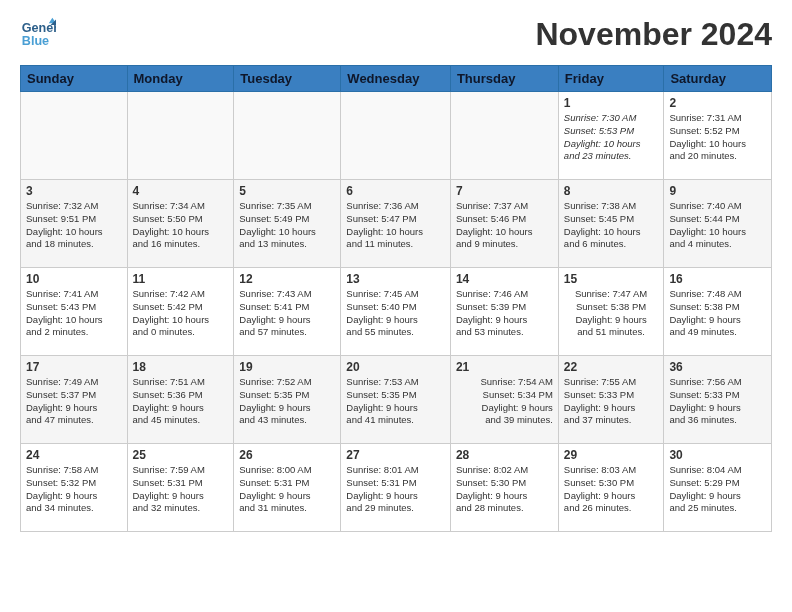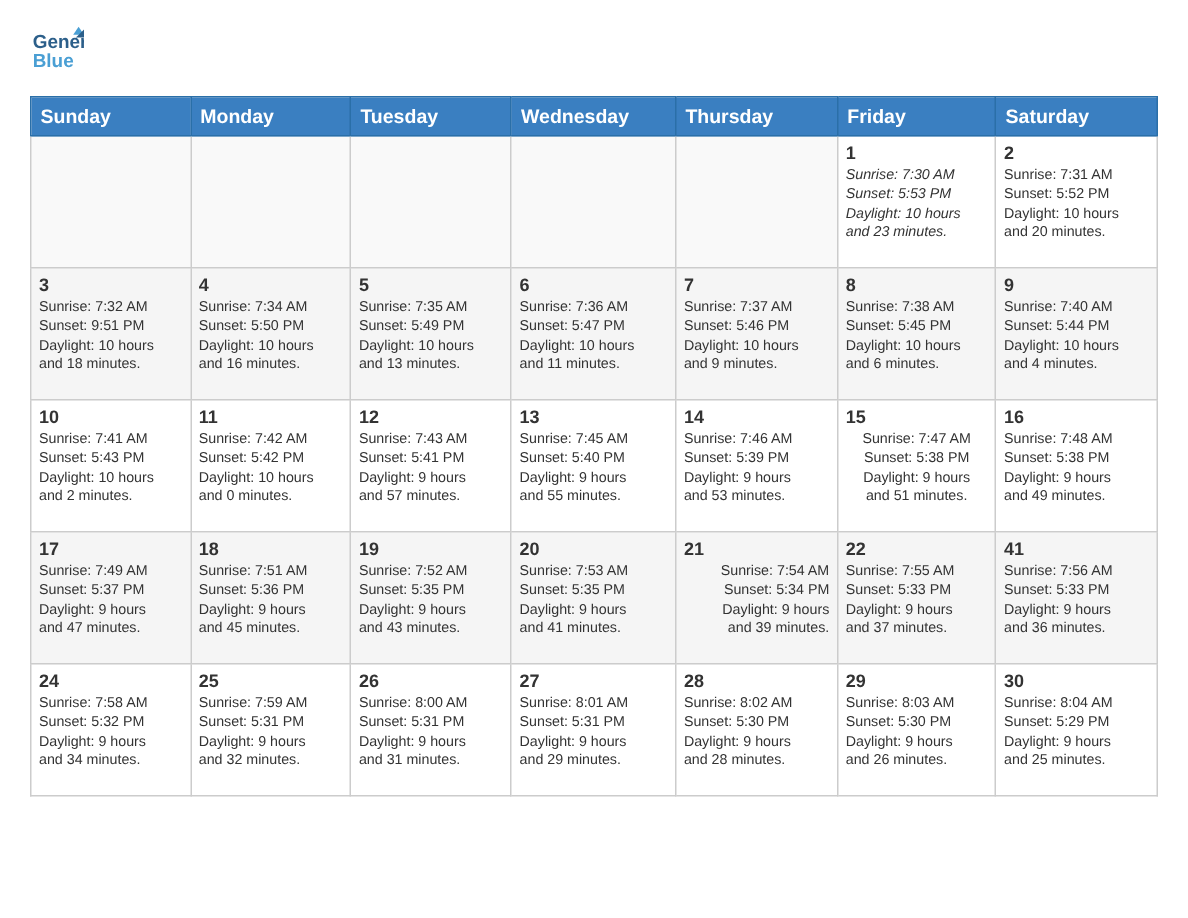--- a/index.html
+++ b/index.html
@@ -40,21 +40,21 @@
     .location {
       font-size: 16px;
       color: #555;
     }
     .calendar {
       width: 100%;
       border-collapse: collapse;
     }
     .calendar th {
       background-color: #3a7fc1;
-      color: #ffffff;
+      color: #0f172a;
       text-align: left;
       padding: 5px 6px;
       font-size: 13px;
       border: 1px solid #2a6fa8;
     }
     .calendar td {
       vertical-align: top;
       border: 1px solid #ccc;
       padding: 4px 5px;
       width: 113px;
@@ -88,20 +88,21 @@
   <div class="header">
     <div class="logo">
       <svg class="logo-icon" viewBox="0 0 40 40">
         <text x="2" y="18" font-size="14" font-weight="bold" fill="#2c5f8a">General</text>
         <text x="2" y="32" font-size="14" font-weight="bold" fill="#4a9fd4">Blue</text>
         <polygon points="32,8 40,8 36,2" fill="#4a9fd4"></polygon>
         <polygon points="34,10 40,10 40,4" fill="#2c5f8a"></polygon>
       </svg>
     </div>
     <div class="title-area">
+      <div class="month-title">November 2024</div>
     </div>
   </div>
 
   <table class="calendar">
     <thead>
       <tr>
         <th>Sunday</th>
         <th>Monday</th>
         <th>Tuesday</th>
         <th>Wednesday</th>
@@ -271,21 +272,21 @@
 and 39 minutes.</div>
           </td>
           <td>
             <span class="day-num">22</span>
             <div class="day-info" style="white-space: pre-line;">Sunrise: 7:55 AM
 Sunset: 5:33 PM
 Daylight: 9 hours
 and 37 minutes.</div>
           </td>
           <td>
-            <span class="day-num">41</span>
+            <span class="day-num">36</span>
             <div class="day-info" style="white-space: pre-line;">Sunrise: 7:56 AM
 Sunset: 5:33 PM
 Daylight: 9 hours
 and 36 minutes.</div>
           </td>
         </tr>
         <tr>
           <td>
             <span class="day-num">24</span>
             <div class="day-info" style="white-space: pre-line;">Sunrise: 7:58 AM

